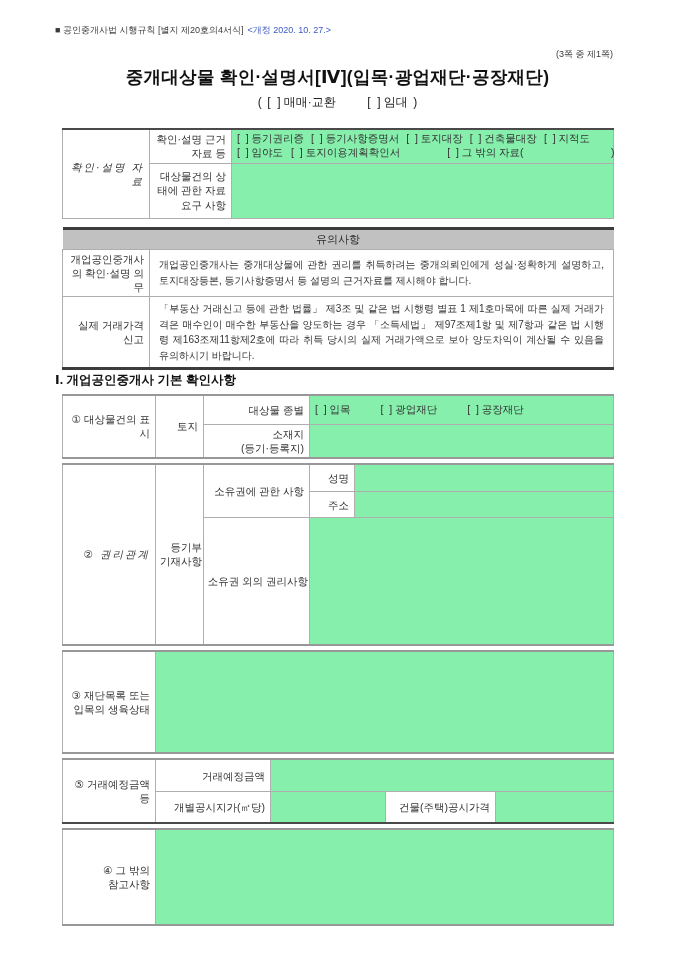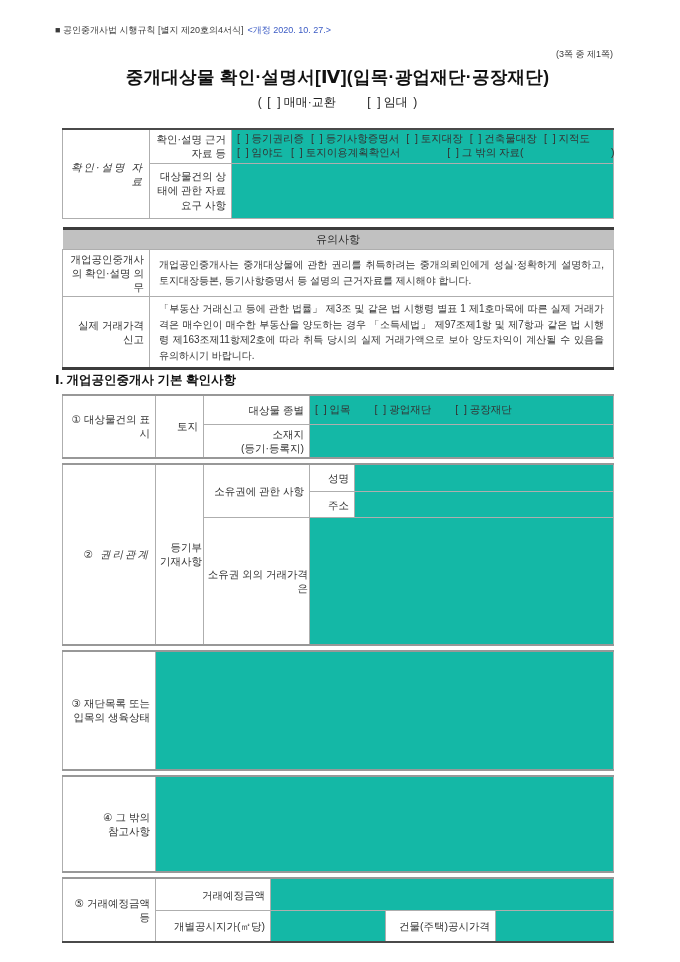--- a/index.html
+++ b/index.html
@@ -24,21 +24,21 @@
   .subtitle { text-align: center; font-size: 12px; margin-top: 5px; color: #222; }
   .subtitle .cb { margin: 0 2px; }
   .subtitle .cb + .cb { margin-left: 26px; }
 
   table.tbl {
     width: 551px; border-collapse: collapse; table-layout: fixed;
     font-size: 10.5px; color: #333;
   }
   table.tbl td { border: 1px solid #aeaeae; padding: 2px 5px; vertical-align: middle; }
   td.lbl { text-align: right; line-height: 1.35; }
-  td.val { background: #14b8a6; }
+  td.val { background: #86efac; }
 
   .tbl-materials { margin-top: 17px; border-top: 2px solid #4a4a4a; border-bottom: 1px solid #999; }
   .docs-line { white-space: nowrap; }
   .cb { white-space: pre; }
   .docs-line1 .cb + .cb { margin-left: 7px; }
   .docs-line2 .cb:nth-child(2) { margin-left: 8px; }
   .docs-line2 .cb:nth-child(3) { margin-left: 47px; }
 
   .tbl-notice { margin-top: 8px; border-top: 3px solid #3c3c3c; border-bottom: 3px solid #3c3c3c; }
   .tbl-notice td.notice-head {
@@ -46,21 +46,21 @@
     border-left: none; border-right: none;
   }
   .tbl-notice td.txt { font-size: 10px; line-height: 1.55; padding: 4px 9px; text-align: justify; }
 
   .section-heading { margin: 2px 0 5px -7px; font-size: 12.5px; font-weight: 800; color: #111; }
 
   .tbl-sec { border-top: 2px solid #989898; border-bottom: 2px solid #989898; margin-top: 4px; }
   .tbl-last { border-bottom: 2px solid #4a4a4a; }
 
   .types-line { padding-left: 12px; }
-  .types-line .cb + .cb { margin-left: 24px; }
+  .types-line .cb + .cb { margin-left: 30px; }
 
   .ls { letter-spacing: 2px; font-style: italic; }
 
   .footer-note { text-align: right; font-size: 8.5px; color: #3a3a3a; margin-top: 5px; letter-spacing: 0.2px; }
 </style>
 </head>
 <body>
 
 <div class="page">
 
@@ -170,37 +170,63 @@
       </td>
       <td class="lbl" rowspan="2">소유권에 관한 사항</td>
       <td class="lbl">성명</td>
       <td class="val"></td>
     </tr>
     <tr style="height:26px">
       <td class="lbl">주소</td>
       <td class="val"></td>
     </tr>
     <tr style="height:127px">
-      <td class="lbl" style="padding:2px 1px">소유권 외의 거래가격은</td>
+      <td class="lbl" style="padding:2px 1px">소유권 외의 권리사항</td>
       <td class="val" colspan="2"></td>
     </tr>
   </tbody>
     </table>
 
   <table class="tbl tbl-sec">
     <colgroup>
         <col style="width:93px">
         <col style="width:458px">
       </colgroup>
     <tbody>
-        <tr style="height:119px">
+        <tr style="height:102px">
       <td class="lbl">
         <div>③ 재단목록 또는</div>
         <div>입목의 생육상태</div>
       </td>
+      <td class="val"></td>
+    </tr>
+  </tbody>
+    </table>
+
+  <table class="tbl tbl-sec tbl-last">
+    <colgroup>
+        <col style="width:93px">
+        <col style="width:115px">
+        <col style="width:115px">
+        <col style="width:110px">
+        <col style="width:118px">
+      </colgroup>
+    <tbody>
+        <tr style="height:33px">
+      <td class="lbl" rowspan="2">
+        <div>⑤ 거래예정금액</div>
+        <div>등</div>
+      </td>
+      <td class="lbl">거래예정금액</td>
+      <td class="val" colspan="3"></td>
+    </tr>
+    <tr style="height:31px">
+      <td class="lbl">개별공시지가(㎡당)</td>
+      <td class="val"></td>
+      <td class="lbl">건물(주택)공시가격</td>
       <td class="val"></td>
     </tr>
   </tbody>
     </table>
 
   <table class="tbl tbl-sec">
     <colgroup>
         <col style="width:93px">
         <col style="width:458px">
       </colgroup>
@@ -208,40 +234,14 @@
         <tr style="height:96px">
       <td class="lbl">
         <div>④ 그 밖의</div>
         <div>참고사항</div>
       </td>
       <td class="val"></td>
     </tr>
   </tbody>
     </table>
 
-  <table class="tbl tbl-sec tbl-last">
-    <colgroup>
-        <col style="width:93px">
-        <col style="width:115px">
-        <col style="width:115px">
-        <col style="width:110px">
-        <col style="width:118px">
-      </colgroup>
-    <tbody>
-        <tr style="height:33px">
-      <td class="lbl" rowspan="2">
-        <div>⑤ 거래예정금액</div>
-        <div>등</div>
-      </td>
-      <td class="lbl">거래예정금액</td>
-      <td class="val" colspan="3"></td>
-    </tr>
-    <tr style="height:31px">
-      <td class="lbl">개별공시지가(㎡당)</td>
-      <td class="val"></td>
-      <td class="lbl">건물(주택)공시가격</td>
-      <td class="val"></td>
-    </tr>
-  </tbody>
-    </table>
-
 
 </div>
 
 </body></html>

